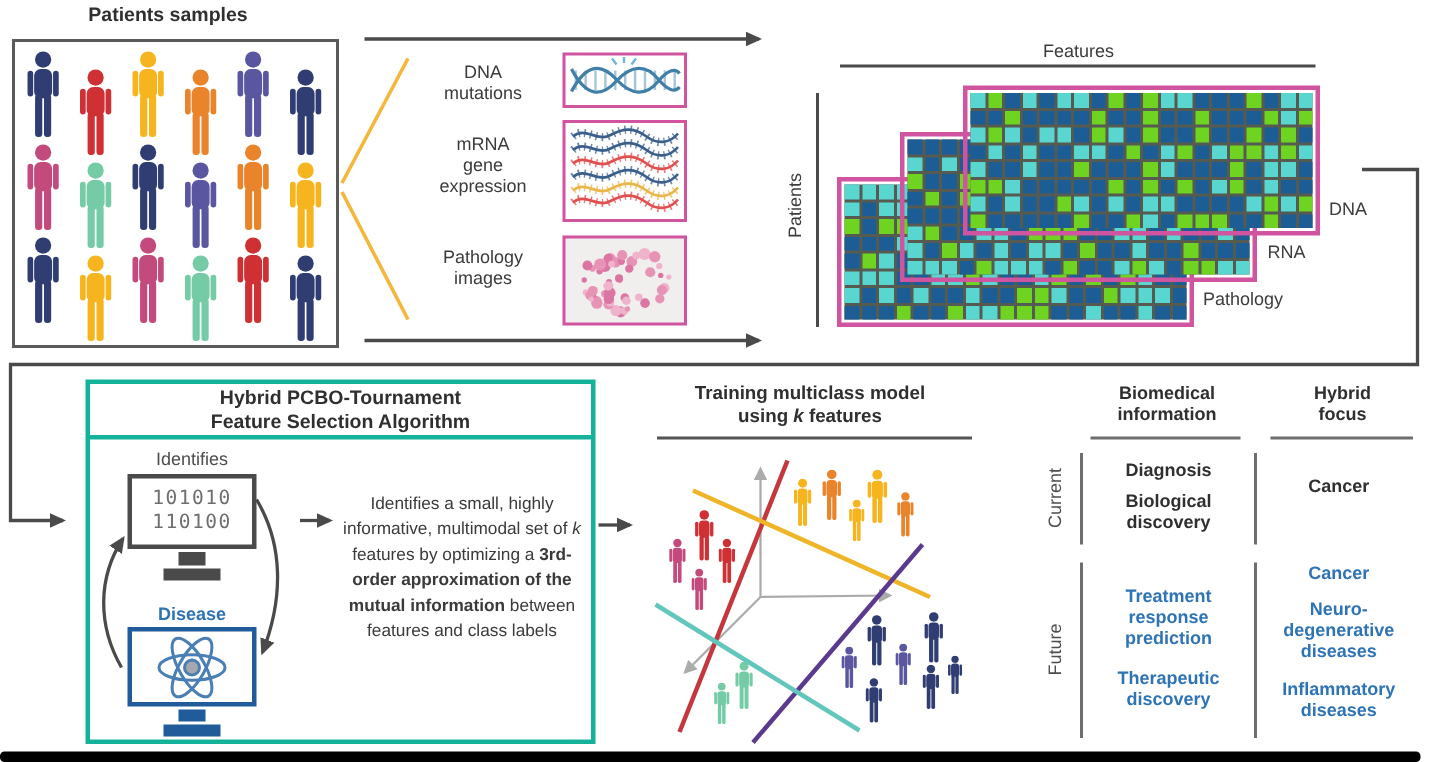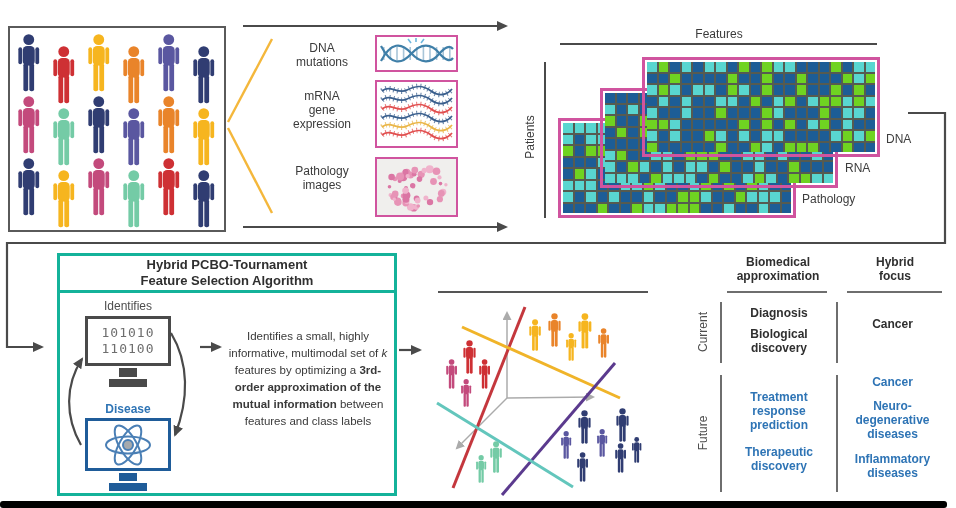--- a/index.html
+++ b/index.html
@@ -61,20 +61,21 @@
     <line x1="228" y1="128" x2="272" y2="213" stroke="#f4b73b" stroke-width="2.4" style="stroke: rgb(244, 183, 59);"></line>
     <line x1="243" y1="26" x2="506" y2="26" stroke="#4a4a4a" stroke-width="2.2" marker-end="url(#ah)"></line>
     <line x1="243" y1="227" x2="506" y2="227" stroke="#4a4a4a" stroke-width="2.2" marker-end="url(#ah)"></line>
     <line x1="560" y1="44" x2="877" y2="44" stroke="#4a4a4a" stroke-width="2"></line>
     <line x1="545" y1="62" x2="545" y2="218" stroke="#4a4a4a" stroke-width="2"></line>
     <path d="M908,113 L945,113 L945,243 L7,243 L7,347 L42,347" fill="none" stroke="#4a4a4a" stroke-width="2.2" marker-end="url(#ah)"></path>
     <line x1="200" y1="347" x2="220" y2="347" stroke="#4a4a4a" stroke-width="2.2" marker-end="url(#ah)"></line>
     <line x1="399" y1="350" x2="420" y2="350" stroke="#4a4a4a" stroke-width="2.2" marker-end="url(#ah)"></line>
   </svg>
 
+  <div class="abs ctr b t13" style="left:27px;top:2px;width:170px;color:#2f2f2f;">Patients samples</div>
   <div class="panel-box" style="left:8px;top:26px;width:214px;height:202px;"></div>
   <svg id="patients-people" class="abs" style="left:10px;top:28px;z-index:2" width="212" height="200" viewBox="0 0 212 200">
       <use href="#person" x="6" y="6" width="25.5" height="58" fill="#303d72"></use>
       <use href="#person" x="41" y="18" width="25.5" height="58" fill="#ce3034"></use>
       <use href="#person" x="76" y="6" width="25.5" height="58" fill="#f6b51f"></use>
       <use href="#person" x="111" y="18" width="25.5" height="58" fill="#e9842a"></use>
       <use href="#person" x="146" y="6" width="25.5" height="58" fill="#5a57a0"></use>
       <use href="#person" x="181" y="18" width="25.5" height="58" fill="#303d72"></use>
       <use href="#person" x="6" y="68" width="25.5" height="58" fill="#c34a7c"></use>
       <use href="#person" x="41" y="80" width="25.5" height="58" fill="#74cba6"></use>
@@ -715,20 +716,22 @@
   <div class="stand" style="left: 119px; top: 473px; width: 18px; height: 8px; background: rgb(31, 92, 153);"></div>
   <div class="stand" style="left: 109px; top: 483px; width: 38px; height: 8px; background: rgb(31, 92, 153);"></div>
 
   <svg class="abs noptr" style="left:55px;top:325px;z-index:2" width="150" height="135" viewBox="0 0 150 135">
     <path d="M26,120 C10,92 10,60 27,34" fill="none" stroke="#4a4a4a" stroke-width="2.2" marker-end="url(#ah)"></path>
     <path d="M116,8 C134,38 134,74 120,110" fill="none" stroke="#4a4a4a" stroke-width="2.2" marker-end="url(#ah)"></path>
   </svg>
 
   <div class="abs ctr" id="algo-desc" style="left:222px;top:328px;width:172px;font-size:11.5px;line-height:17px;color:#3a3a3a;"><span>Identifies a small, highly informative, multimodal set of </span><span style="font-style: italic;">k</span><span> features by optimizing a </span><span style="font-weight: bold;">3rd-order approximation of the mutual information</span><span> between features and class labels</span></div>
 
+  <div class="abs ctr pre" style="left:425px;top:255px;width:230px;font-size:12.5px;line-height:15px;color:#2f2f2f;"><span style="font-weight: bold;">Training multiclass model
+using </span><span style="font-weight: bold; font-style: italic;">k</span><span style="font-weight: bold;"> features</span></div>
   <div class="abs" style="left:438px;top:291px;width:210px;height:2px;background:#555;"></div>
 
   <svg class="abs" style="left:425px;top:295px;z-index:2" width="240" height="213" viewBox="0 0 240 213">
     <g stroke="#ababab" stroke-width="1.5" fill="none">
       <line x1="82" y1="103" x2="82" y2="18" marker-end="url(#ahl)"></line>
       <line x1="82" y1="103" x2="168" y2="102" marker-end="url(#ahl)"></line>
       <line x1="82" y1="103" x2="32" y2="153" marker-end="url(#ahl)"></line>
     </g>
     <line x1="100" y1="12" x2="28" y2="193" stroke="#c4373d" stroke-width="3" style="stroke: rgb(196, 55, 61);"></line>
     <line x1="37" y1="32" x2="195" y2="103" stroke="#f0b429" stroke-width="3" style="stroke: rgb(240, 180, 41);"></line>
@@ -750,21 +753,21 @@
         <use href="#person" x="152" y="115" width="15.0" height="34" fill="#303d72"></use>
         <use href="#person" x="171" y="134" width="12.3" height="28" fill="#5a57a0"></use>
         <use href="#person" x="190" y="113" width="15.0" height="34" fill="#303d72"></use>
         <use href="#person" x="151" y="157" width="13.2" height="30" fill="#303d72"></use>
         <use href="#person" x="189" y="148" width="13.2" height="30" fill="#303d72"></use>
         <use href="#person" x="206" y="142" width="11.4" height="26" fill="#303d72"></use>
       </g>
   </svg>
 
   <div class="abs ctr b t12 pre" style="left:722px;top:255px;width:112px;color:#2f2f2f;">Biomedical
-approximation</div>
+information</div>
   <div class="underline" style="left:727px;top:291px;width:100px;"></div>
   <div class="abs ctr b t12 pre" style="left:845px;top:255px;width:100px;color:#2f2f2f;">Hybrid
 focus</div>
   <div class="underline" style="left:847px;top:291px;width:95px;"></div>
 
   <div class="abs ctr t12 rot" style="left:673px;top:325px;width:60px;height:14px;color:#4d4d4d;">Current</div>
   <div class="divider-v" style="left:720px;top:302px;height:61px;"></div>
   <div class="divider-v" style="left:836px;top:302px;height:61px;"></div>
 
   <div class="abs ctr b t12" style="left:724px;top:306px;width:110px;color:#2f2f2f;">Diagnosis</div>

